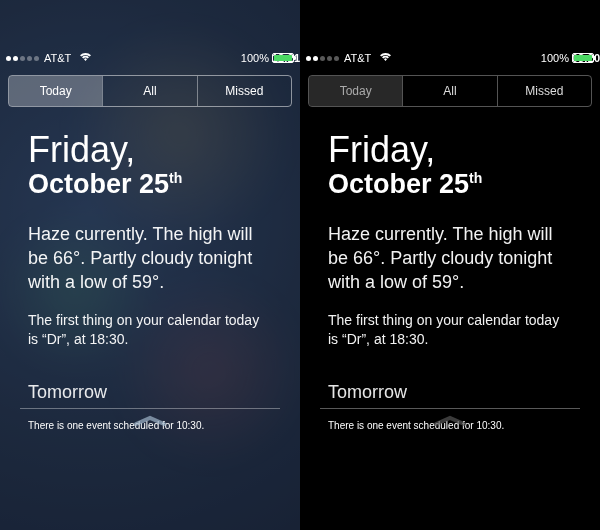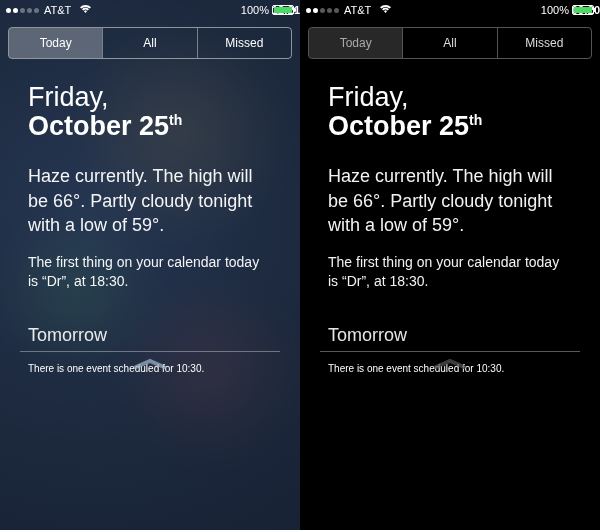--- a/index.html
+++ b/index.html
@@ -26,21 +26,21 @@
         radial-gradient(circle at 25% 55%, rgba(90,200,120,0.25), transparent 22%),
         radial-gradient(circle at 70% 70%, rgba(200,90,90,0.25), transparent 22%);
       filter: blur(12px);
     }
     .pane.left::after {
       content:"";
       position:absolute; inset:0;
       background: rgba(30,40,60,0.55);
     }
     .pane.right { background: #000; }
-    .layer { position: relative; z-index: 2; }
+    .layer { position: relative; z-index: 2; margin-top: 48px; }
 
     
     .statusbar {
       height: 20px;
       display: flex; align-items: center;
       padding: 0 6px;
       font-size: 11px; font-weight: 500;
     }
     .sig { display:flex; gap:2px; margin-right:5px; }
     .dot { width:5px; height:5px; border-radius:50%; background:rgba(255,255,255,0.35); }
@@ -74,21 +74,21 @@
     }
     .tab + .tab { border-left:1px solid rgba(255,255,255,0.4); }
     .tab.selected.left-sel { background:rgba(255,255,255,0.28); }
     .pane.right .tabs { border-color: rgba(120,120,120,0.7); }
     .pane.right .tab + .tab { border-left-color: rgba(120,120,120,0.7); }
     .pane.right .tab.selected { background: rgba(80,80,80,0.5); color:#aaa; }
     .pane.right .tab { color:#ddd; }
 
     
     .content { padding: 24px 20px 0 28px; }
-    .date-day { font-size:27px; font-weight:300; line-height:1.05; }
+    .date-day { font-size:36px; font-weight:300; line-height:1.05; }
     .date-md { font-size:27px; font-weight:700; }
     .date-md sup { font-size:14px; vertical-align: super; }
     .weather { margin-top:22px; font-size:18px; line-height:1.35; color:rgba(255,255,255,0.95); max-width:230px; }
     .calendar { margin-top:16px; font-size:14px; line-height:1.35; color:rgba(255,255,255,0.95); max-width:240px; }
     .section-label { margin-top:34px; font-size:18px; color:rgba(255,255,255,0.9); }
     .hr { border:none; border-top:1px solid rgba(255,255,255,0.35); margin:5px 0 10px -8px; width: calc(100% + 8px); }
     .tomorrow-body { font-size:10px; line-height:1.35; max-width:240px; }
 
     
     .grabber {

